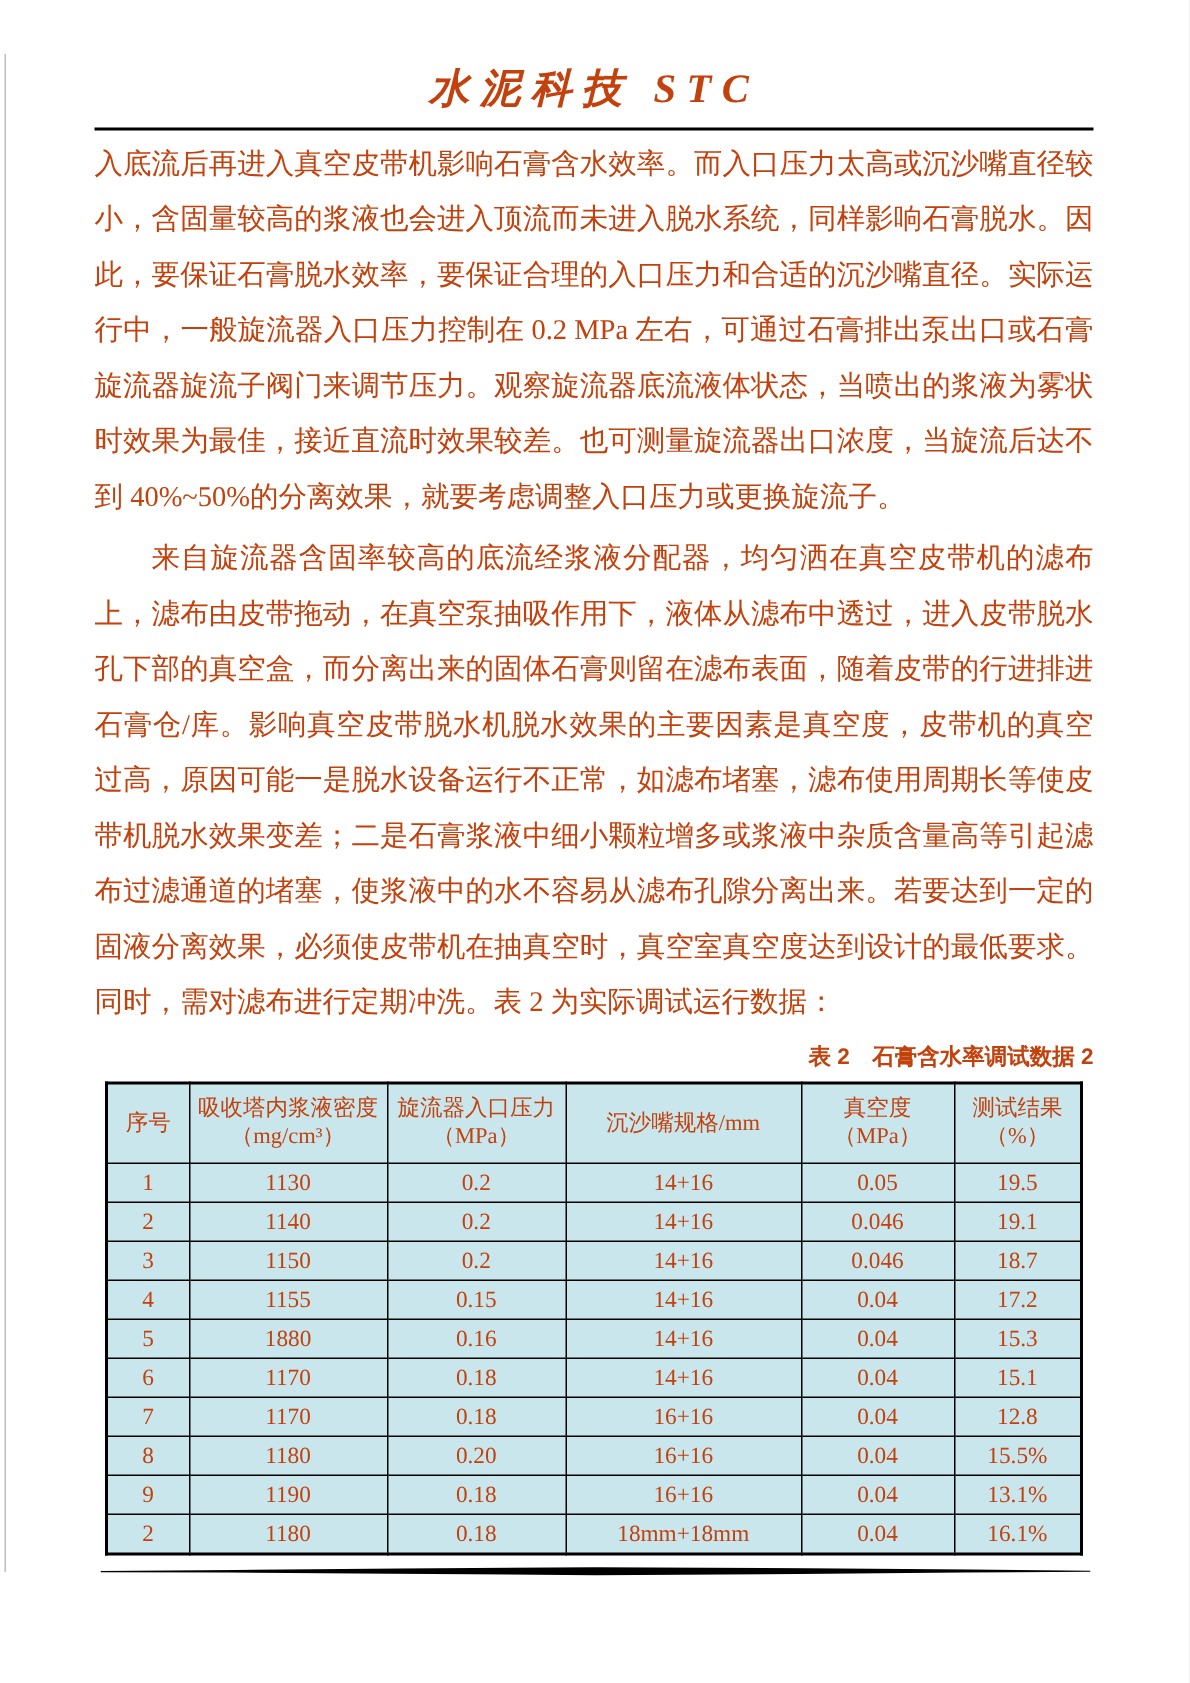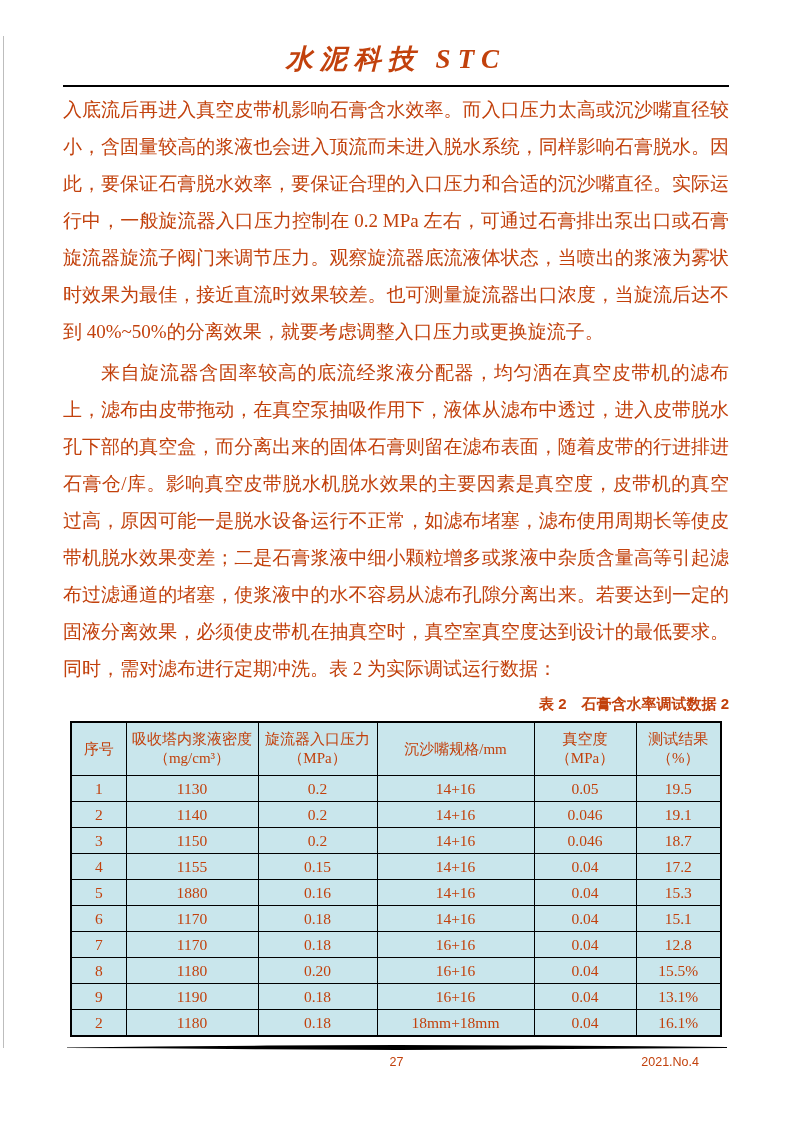--- a/index.html
+++ b/index.html
@@ -229,19 +229,15 @@
           </tr>
         </tbody>
     </table>
 
   </div>
 
   <footer class="page-foot">
     <svg class="foot-rule" width="660" height="7" viewBox="0 0 660 7">
       <polygon fill="#000000" points="0,3.4 90,2.6 200,1.6 330,0.9 470,1.5 580,2.3 660,3.1 660,3.9 575,4.4 465,5.3 330,6.1 195,5.2 85,4.3 0,4.1"></polygon>
     </svg>
-    <div class="foot-row">
-      <span class="page-num">27</span>
-      <span class="issue">2021.No.4</span>
-    </div>
   </footer>
 
 </div>
 
 </body></html>

